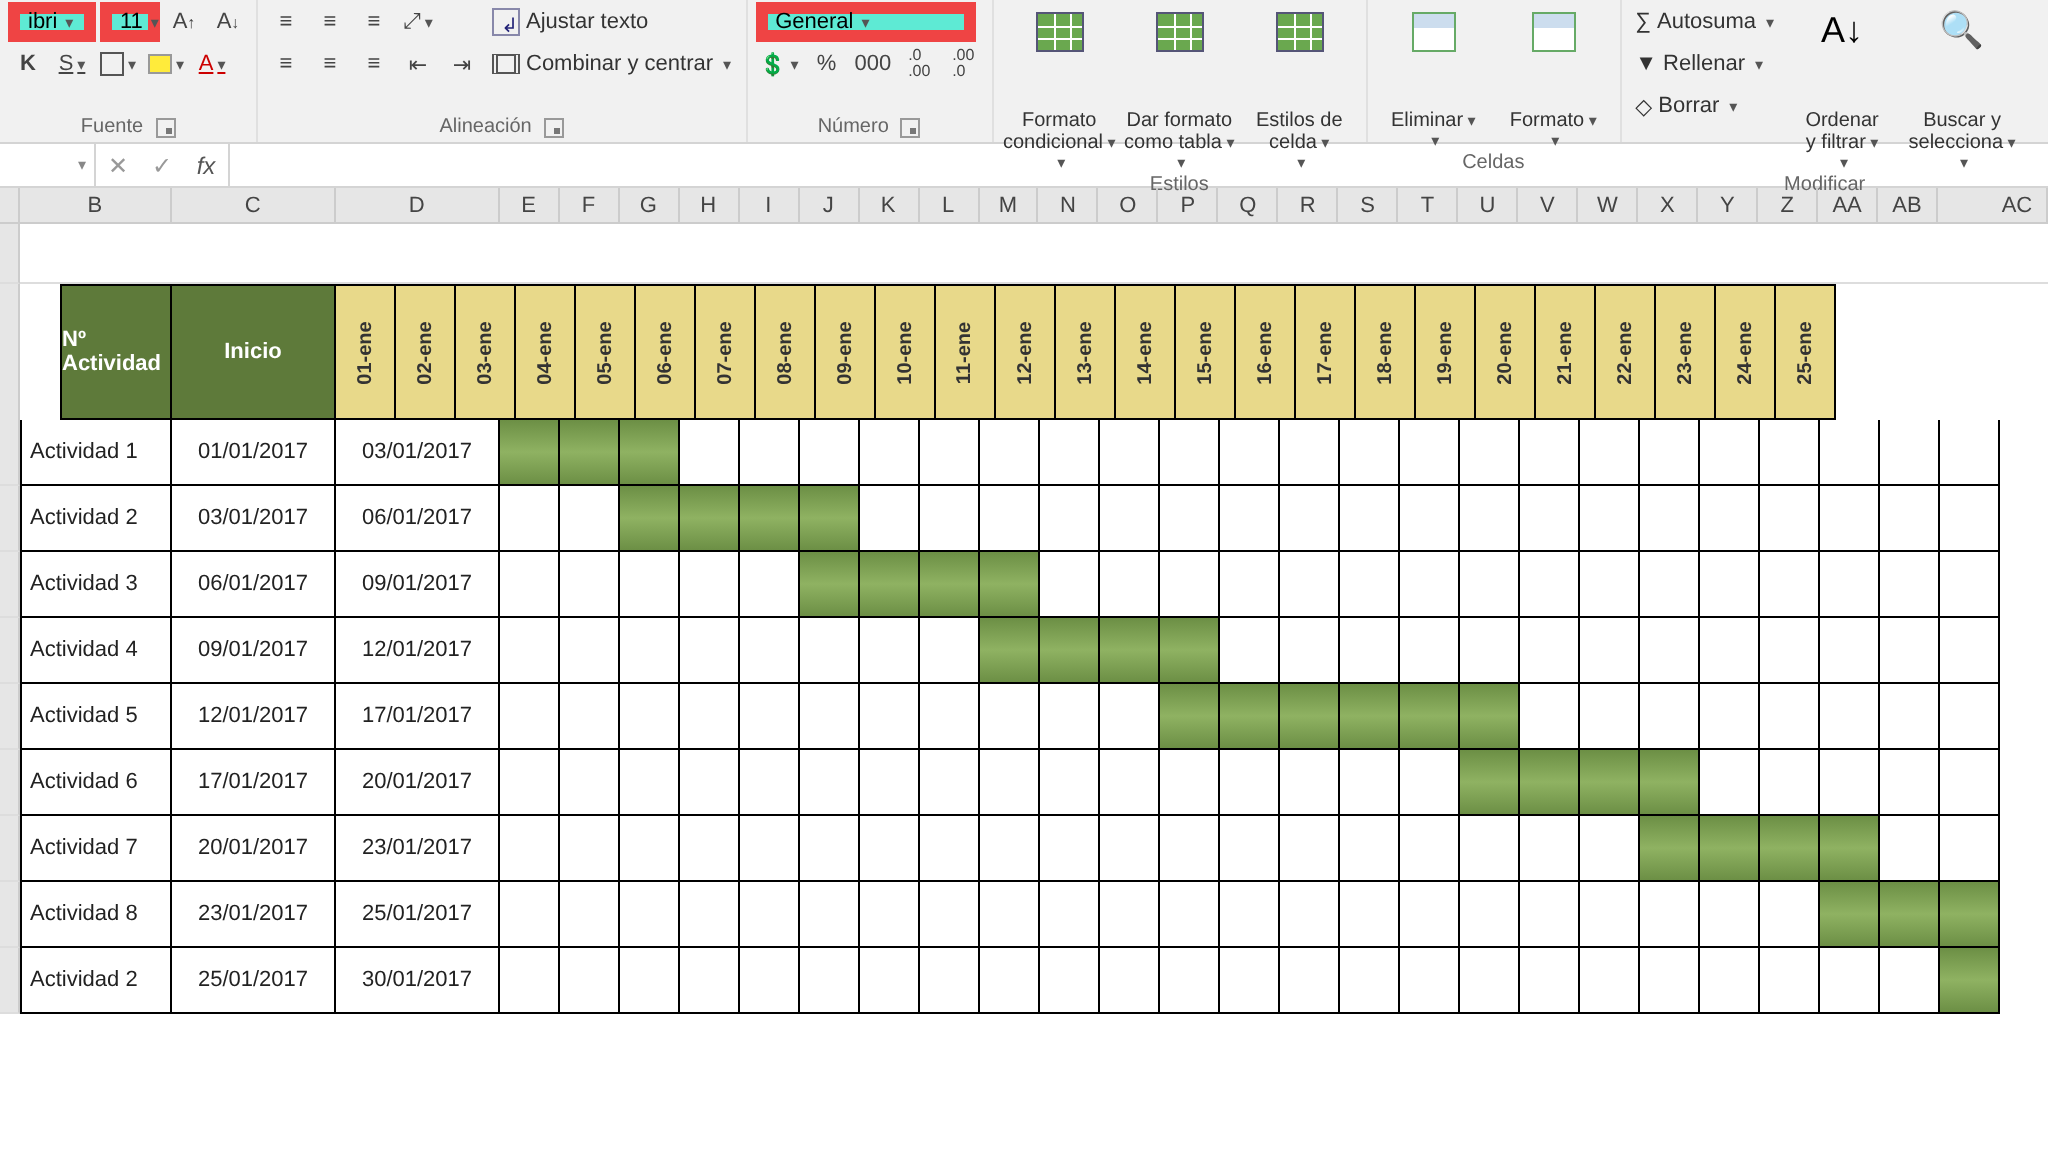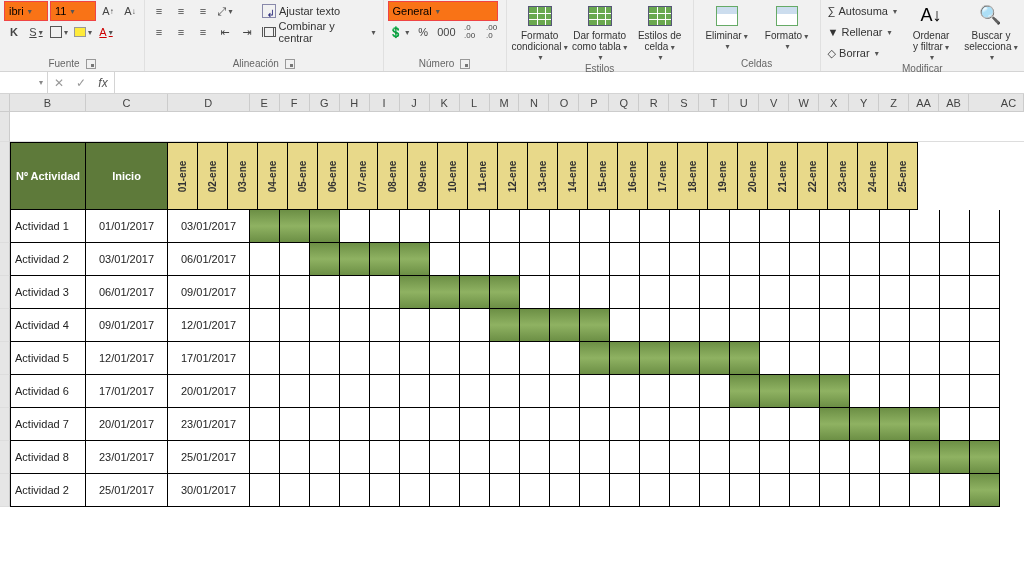--- a/index.html
+++ b/index.html
@@ -14,24 +14,24 @@
 .dialog-launch::after { content: ""; position: absolute; right: 1px; bottom: 1px; border-right: 3px solid #777; border-bottom: 3px solid #777; width: 0; height: 0; }
 
 .col { display: flex; flex-direction: column; gap: 1px; }
 .row { display: flex; gap: 2px; align-items: center; }
 
 .btn { height: 20px; min-width: 20px; display: inline-flex; align-items: center; justify-content: center; padding: 0 2px; color: #444; cursor: pointer; }
 .dd::after { content: "▾"; font-size: 8px; margin-left: 2px; color: #555; }
 
 .bigbtn { display: flex; flex-direction: column; align-items: center; width: 58px; padding-top: 2px; cursor: pointer; text-align: center; line-height: 1.1; gap: 1px; }
 .bigbtn .ic { width: 28px; height: 26px; display: flex; align-items: center; justify-content: center; font-size: 18px; }
-.bigbtn .lbl { font-size: 10px; color: #333; }
+.bigbtn .lbl { font-size: 10px; color: #333; margin-top: 25px; }
 .bigbtn.dd .lbl::after { content: " ▾"; font-size: 8px; color: #555; }
 
-.combo { height: 20px; border: 1px solid #ef4444; background: #f97316; display: inline-flex; align-items: center; padding: 0 2px 0 4px; font-size: 11px; }
+.combo { height: 20px; border: 6px solid #ef4444; background: #5eead4; display: inline-flex; align-items: center; padding: 0 2px 0 4px; font-size: 11px; }
 .combo::after { content: "▾"; font-size: 8px; margin-left: 4px; color: #555; }
 
 
 .icon-Aplus::before { content: "A"; } .icon-Aplus::after { content: "↑"; font-size: 8px; vertical-align: super; }
 .icon-Aminus::before { content: "A"; } .icon-Aminus::after { content: "↓"; font-size: 8px; vertical-align: super; }
 .bold { font-weight: bold; }
 .under { text-decoration: underline; }
 .border-ic { width: 12px; height: 12px; border: 1px solid #555; display: inline-block; }
 .fill-ic { width: 12px; height: 10px; background: #ffeb3b; display: inline-block; border: 1px solid #999; }
 .fontclr-ic { color: #c00; text-decoration: underline; text-decoration-color: #c00; }
@@ -59,21 +59,21 @@
 
 .spacer-row { height: 30px; display: flex; }
 .spacer-row .rowhdr { width: 10px; background: #e6e6e6; border-right: 1px solid #ccc; border-bottom: 1px solid #ddd; }
 .spacer-row .cells { flex: 1; border-bottom: 1px solid #ddd; }
 
 
 .gantt-head { display: flex; height: 68px; }
 .gantt-head .rowhdr { width: 10px; background: #e6e6e6; border-right: 1px solid #ccc; }
 .th { display: flex; align-items: center; justify-content: center; font-weight: bold; color: #fff; background: #5e7a3a; border: 1px solid #000; border-left: none; font-size: 11px; }
 .th.first { border-left: 1px solid #000; }
-.th-B { width: 76px; } .th-C { width: 82px; } .th-D { width: 82px; }
+.th-B { width: 56px; margin-left: 20px; } .th-C { width: 82px; } .th-D { width: 82px; }
 .th-day { width: 30px; background: #e8d98a; color: #333; font-size: 10px; font-weight: bold; }
 .th-day span { transform: rotate(-90deg); white-space: nowrap; display: block; }
 
 
 .gantt-row { display: flex; height: 33px; }
 .gantt-row .rowhdr { width: 10px; background: #e6e6e6; border-right: 1px solid #ccc; border-bottom: 1px solid #ddd; }
 .td { border: 1px solid #000; border-top: none; border-left: none; display: flex; align-items: center; padding: 0 4px; font-size: 11px; color: #222; background: #fff; }
 .td.first { border-left: 1px solid #000; }
 .td-B { width: 76px; } .td-C { width: 82px; justify-content: center; } .td-D { width: 82px; justify-content: center; }
 .td-day { width: 30px; padding: 0; }
@@ -93,21 +93,21 @@
 </head>
 <body>
 
 <div class="ribbon">
 
   <div class="group">
     <div class="group-body">
       <div class="col">
         <div class="row">
           <span class="combo" style="width:44px">ibri</span>
-          <span class="combo" style="width:46px">11</span>
+          <span class="combo" style="width:30px">11</span>
           <span class="btn icon-Aplus"></span>
           <span class="btn icon-Aminus"></span>
         </div>
         <div class="row">
           <span class="btn bold">K</span>
           <span class="btn under dd">S</span>
           <span class="btn dd">
               <span class="border-ic"></span>
             </span>
           <span class="btn dd">

